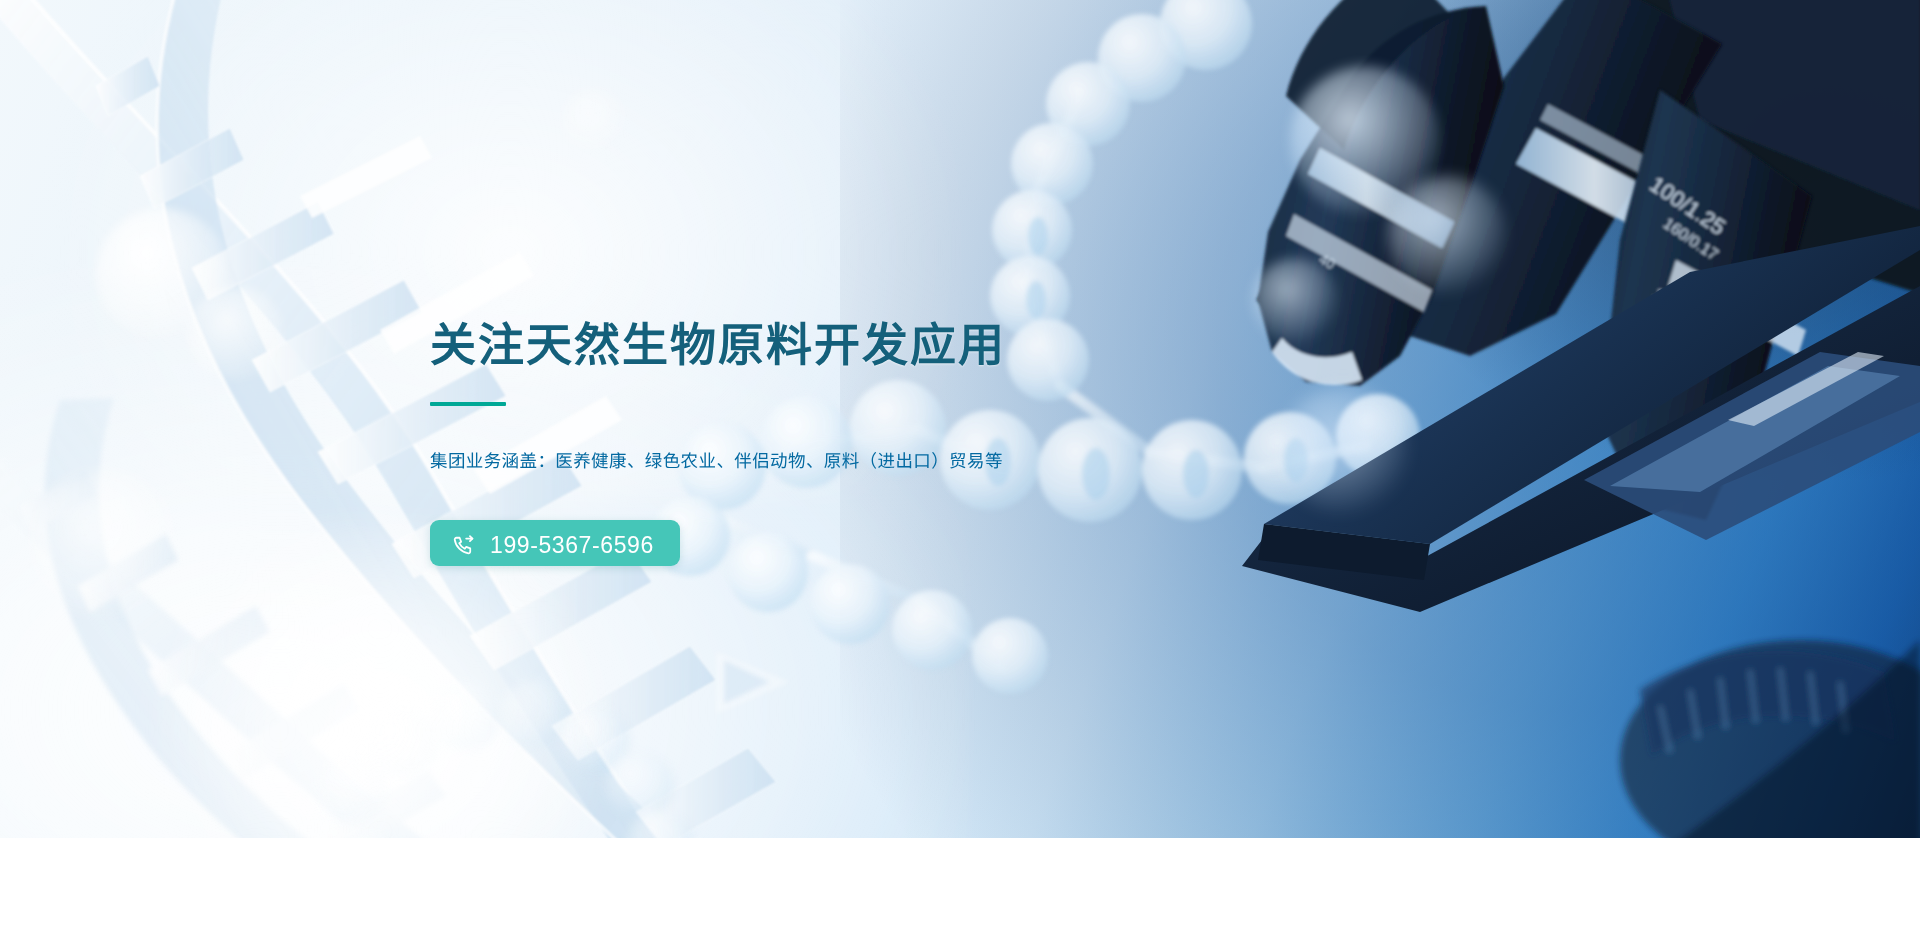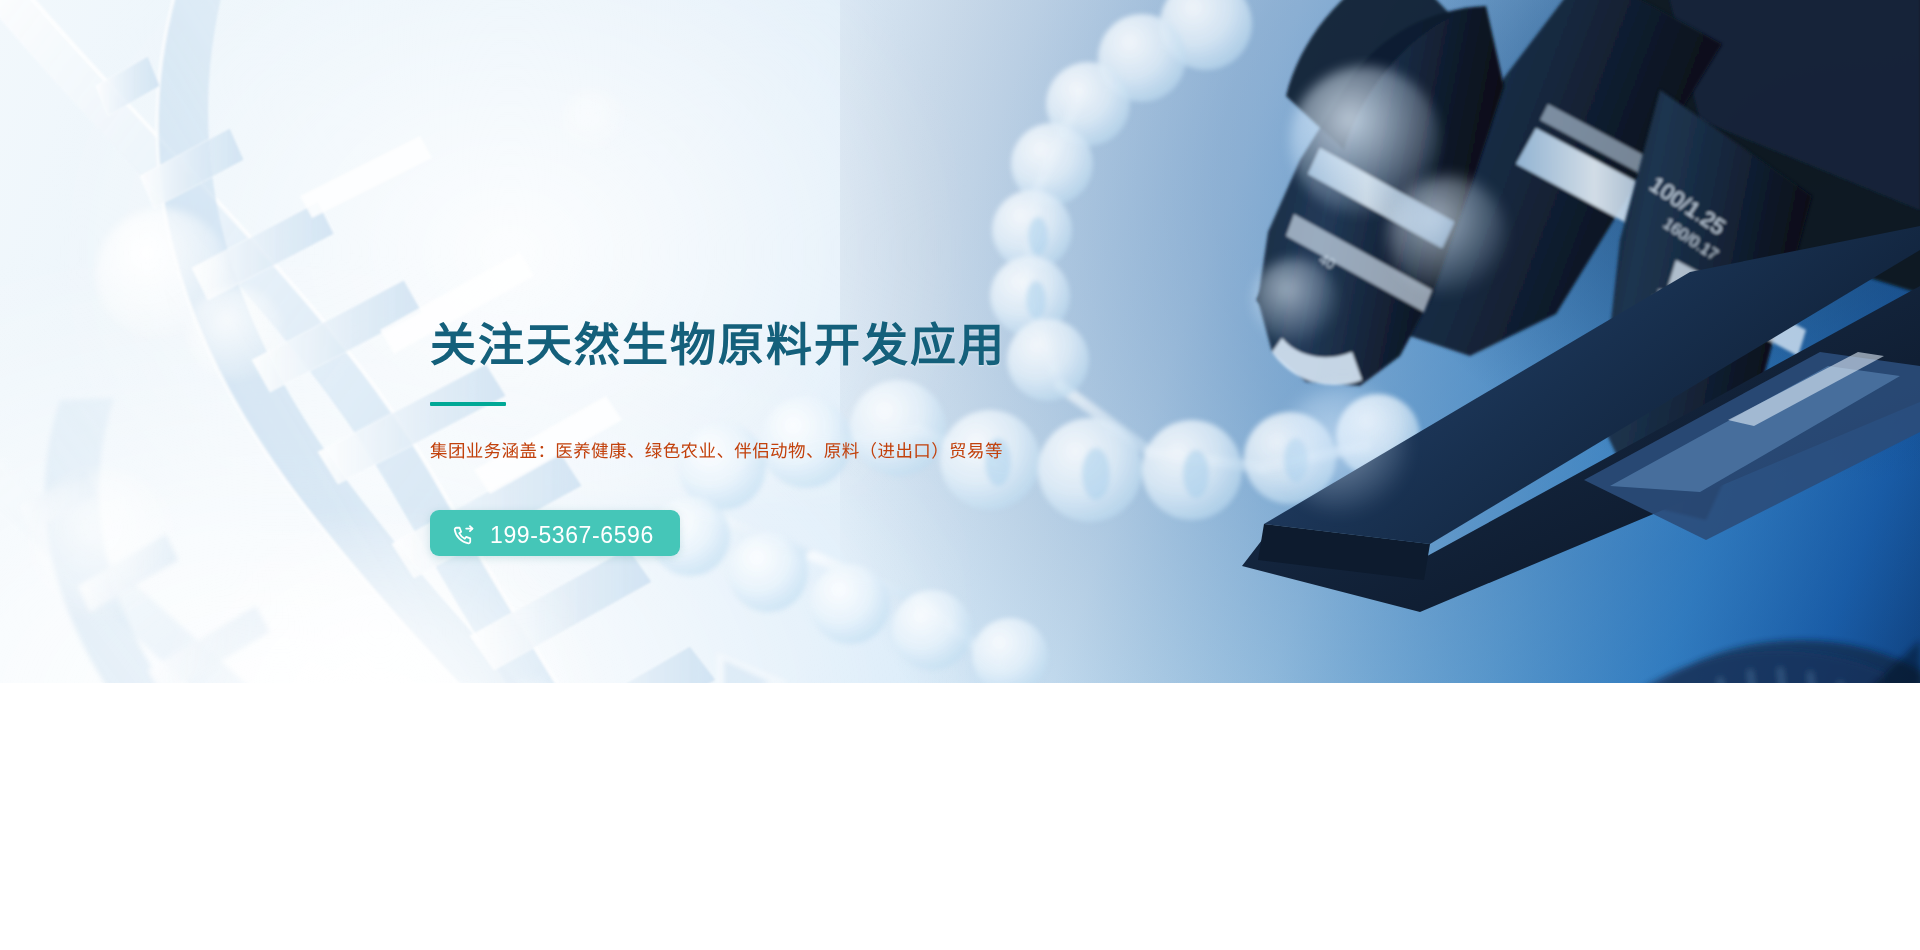--- a/index.html
+++ b/index.html
@@ -6,21 +6,21 @@
   html,body{margin:0;padding:0;background:#fff;}
   body{
     font-family:"Liberation Sans","DejaVu Sans",sans-serif;
     -webkit-font-smoothing:antialiased;
   }
 
   
   .hero{
     position:relative;
     width:1920px;
-    height:683px;
+    height:838px;
     overflow:hidden;
     background:#eaf3fa;
     isolation:isolate;
   }
 
   
   .bg-base{
     position:absolute; inset:0;
     background:
       linear-gradient(110deg,
@@ -127,22 +127,22 @@
     white-space:nowrap;
   }
   .rule{
     margin-top:30px;
     width:76px;
     height:4px;
     background:#00a896;
     border-radius:1px;
   }
   .desc{
-    margin-top:28px;
-    color:#c2410c;
+    margin-top:38px;
+    color:#0369a1;
     font-size:17.5px;
     line-height:2.05;
     letter-spacing:.4px;
   }
   .desc p{margin:0;white-space:nowrap;}
 
   .phone-btn{
     margin-top:40px;
     display:inline-flex;
     align-items:center;

